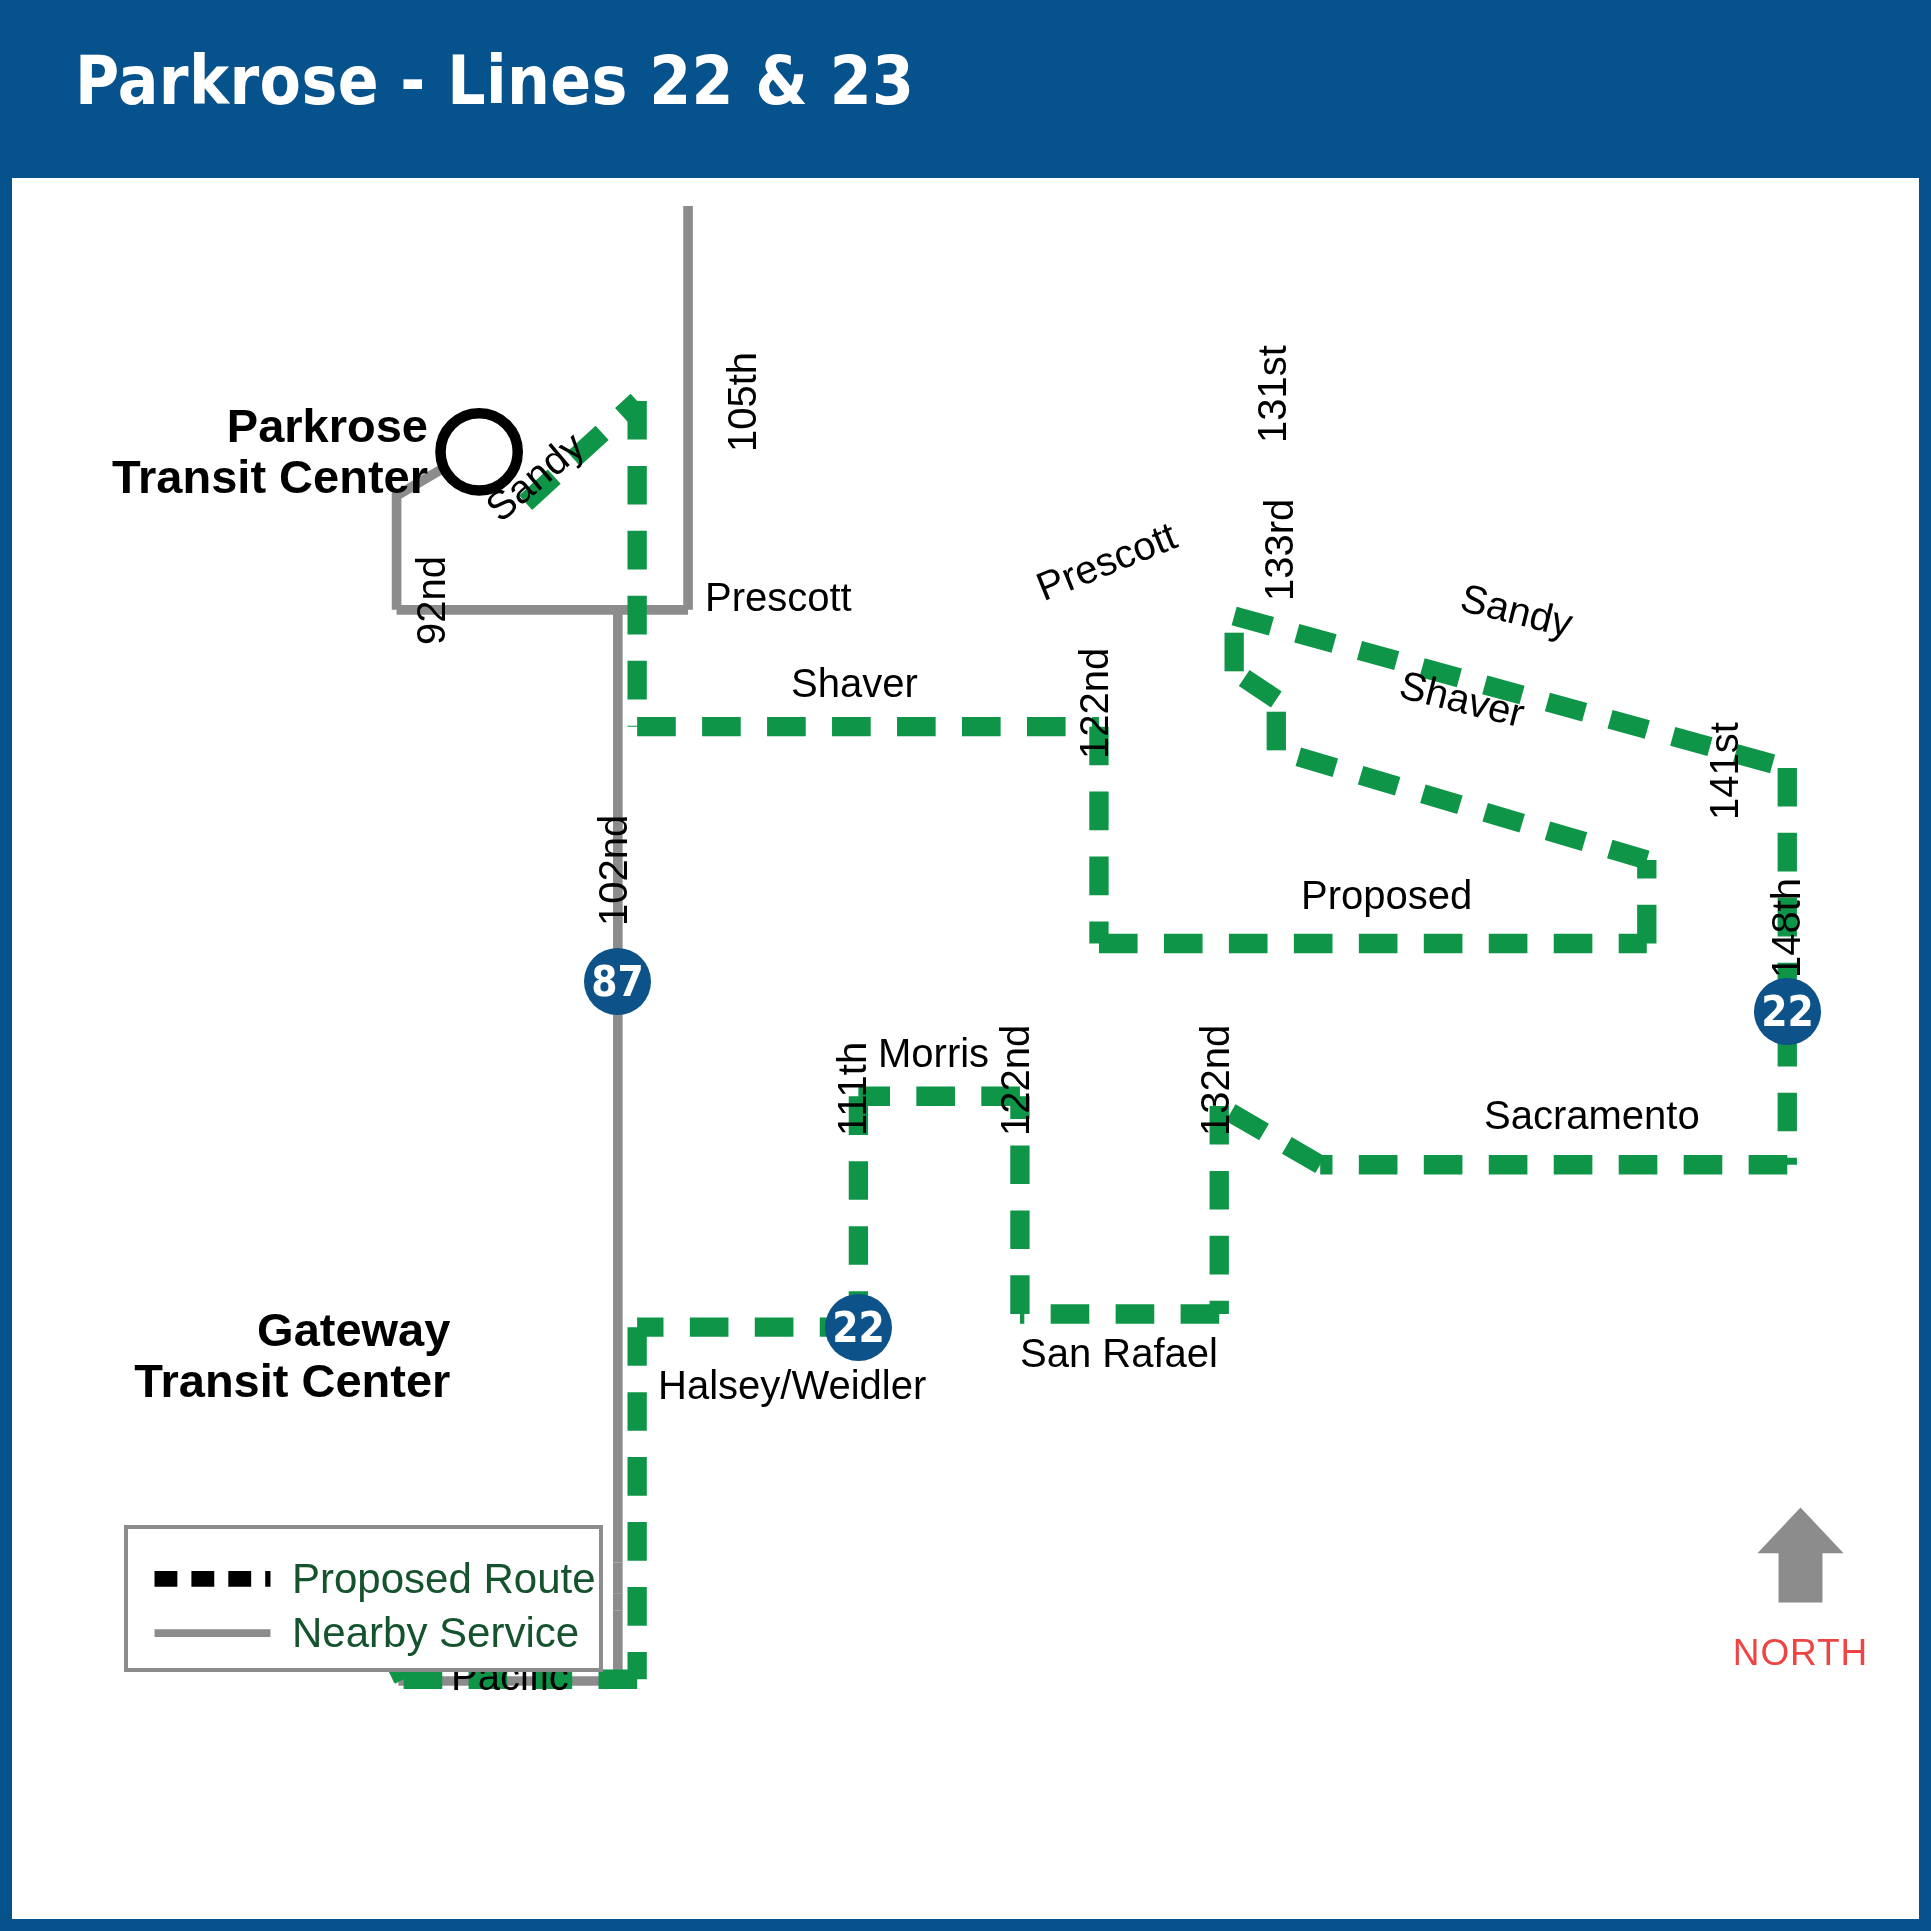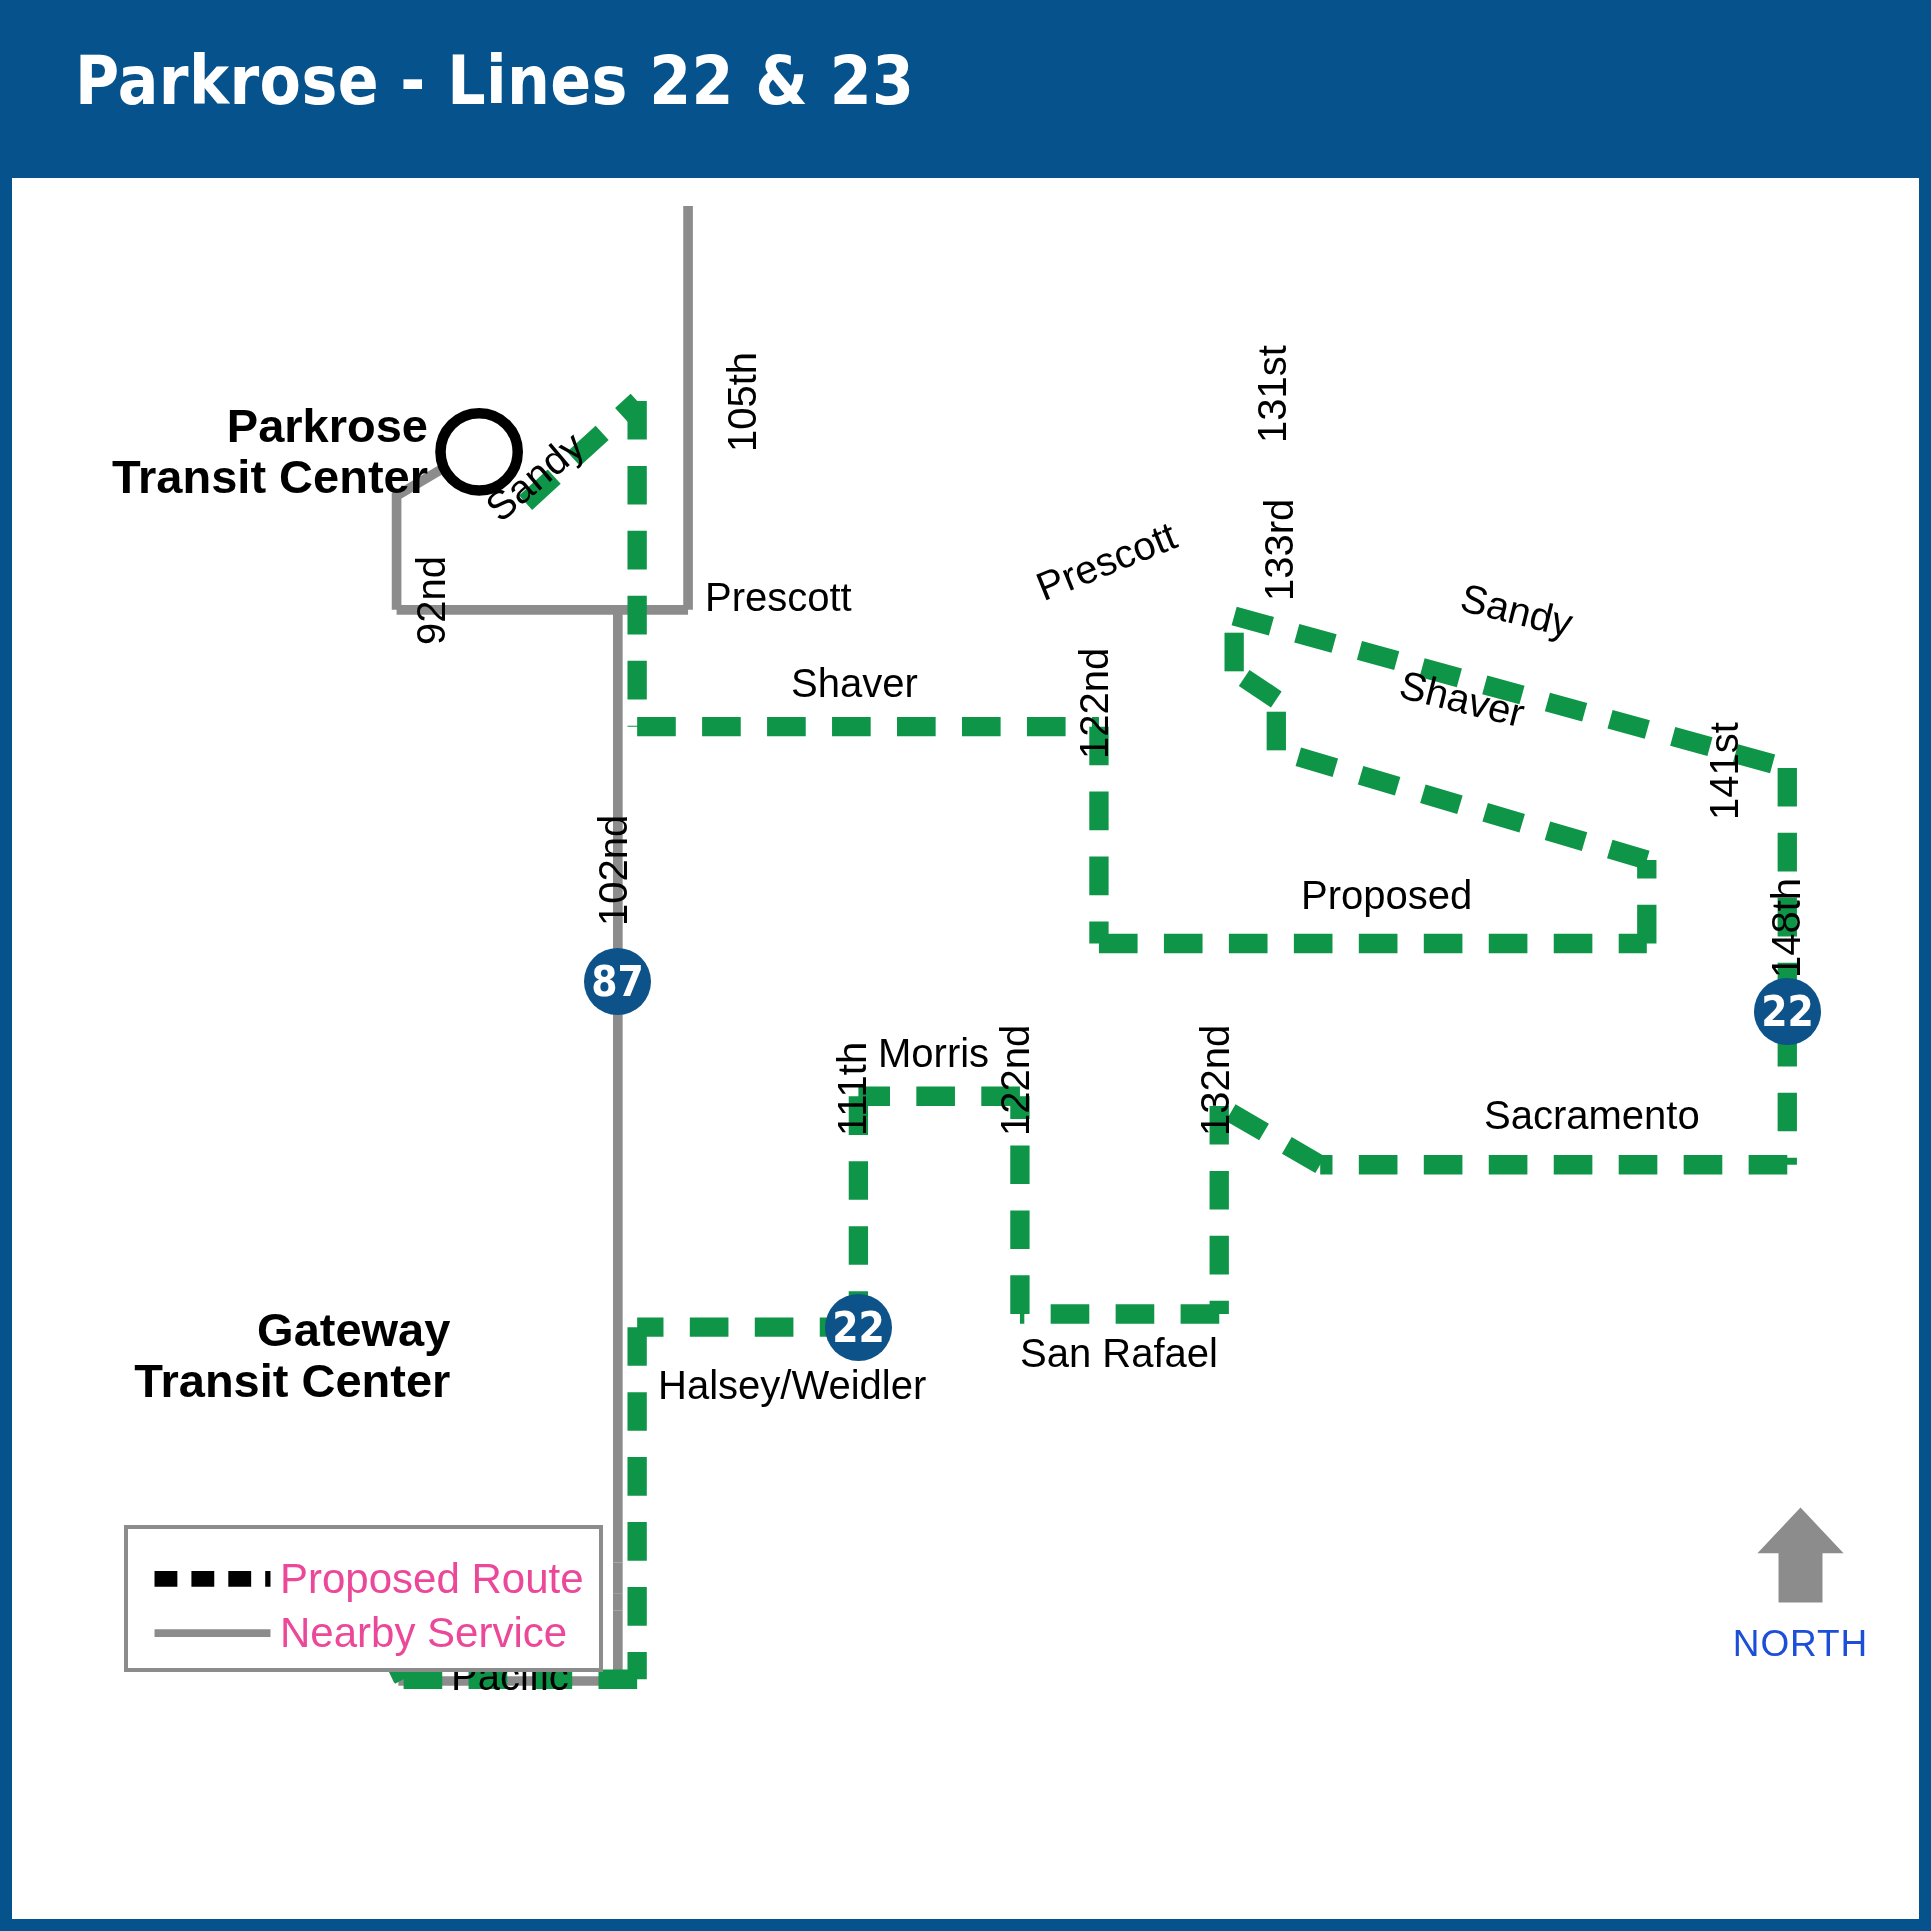--- a/index.html
+++ b/index.html
@@ -18,23 +18,23 @@
   .rot90{transform:rotate(-90deg);}
   .marker{position:absolute;width:67px;height:67px;border-radius:50%;
       background:#0D5389;color:#ffffff;display:flex;align-items:center;
       justify-content:center;font-family:"DejaVu Sans Condensed","Liberation Sans",sans-serif;
       font-weight:bold;font-size:42px;}
   #legend{position:absolute;left:112px;top:1513px;width:479px;height:147px;
       border:4.4px solid #8C8C8C;background:#ffffff;box-sizing:border-box;
       padding:23px 0 0 23px;}
   .legrow{display:flex;align-items:center;height:54px;}
   .legswatch{width:125px;display:flex;align-items:center;justify-content:flex-start;}
-  .legtext{font-size:42px;color:#ec4899;margin-left:4px;}
+  .legtext{font-size:42px;color:#14532d;margin-left:16px;}
   #north{position:absolute;left:1705px;top:1492px;width:167px;text-align:center;}
-  #north-label{font-size:37px;color:#1d4ed8;margin-top:14px;letter-spacing:0.9px;}
+  #north-label{font-size:37px;color:#ef4444;margin-top:23px;letter-spacing:0.9px;}
 </style>
 </head>
 <body>
 
 <div id="page">
 
   <div id="header">
     <div id="header-title">Parkrose - Lines 22 &amp; 23</div>
   </div>
 

